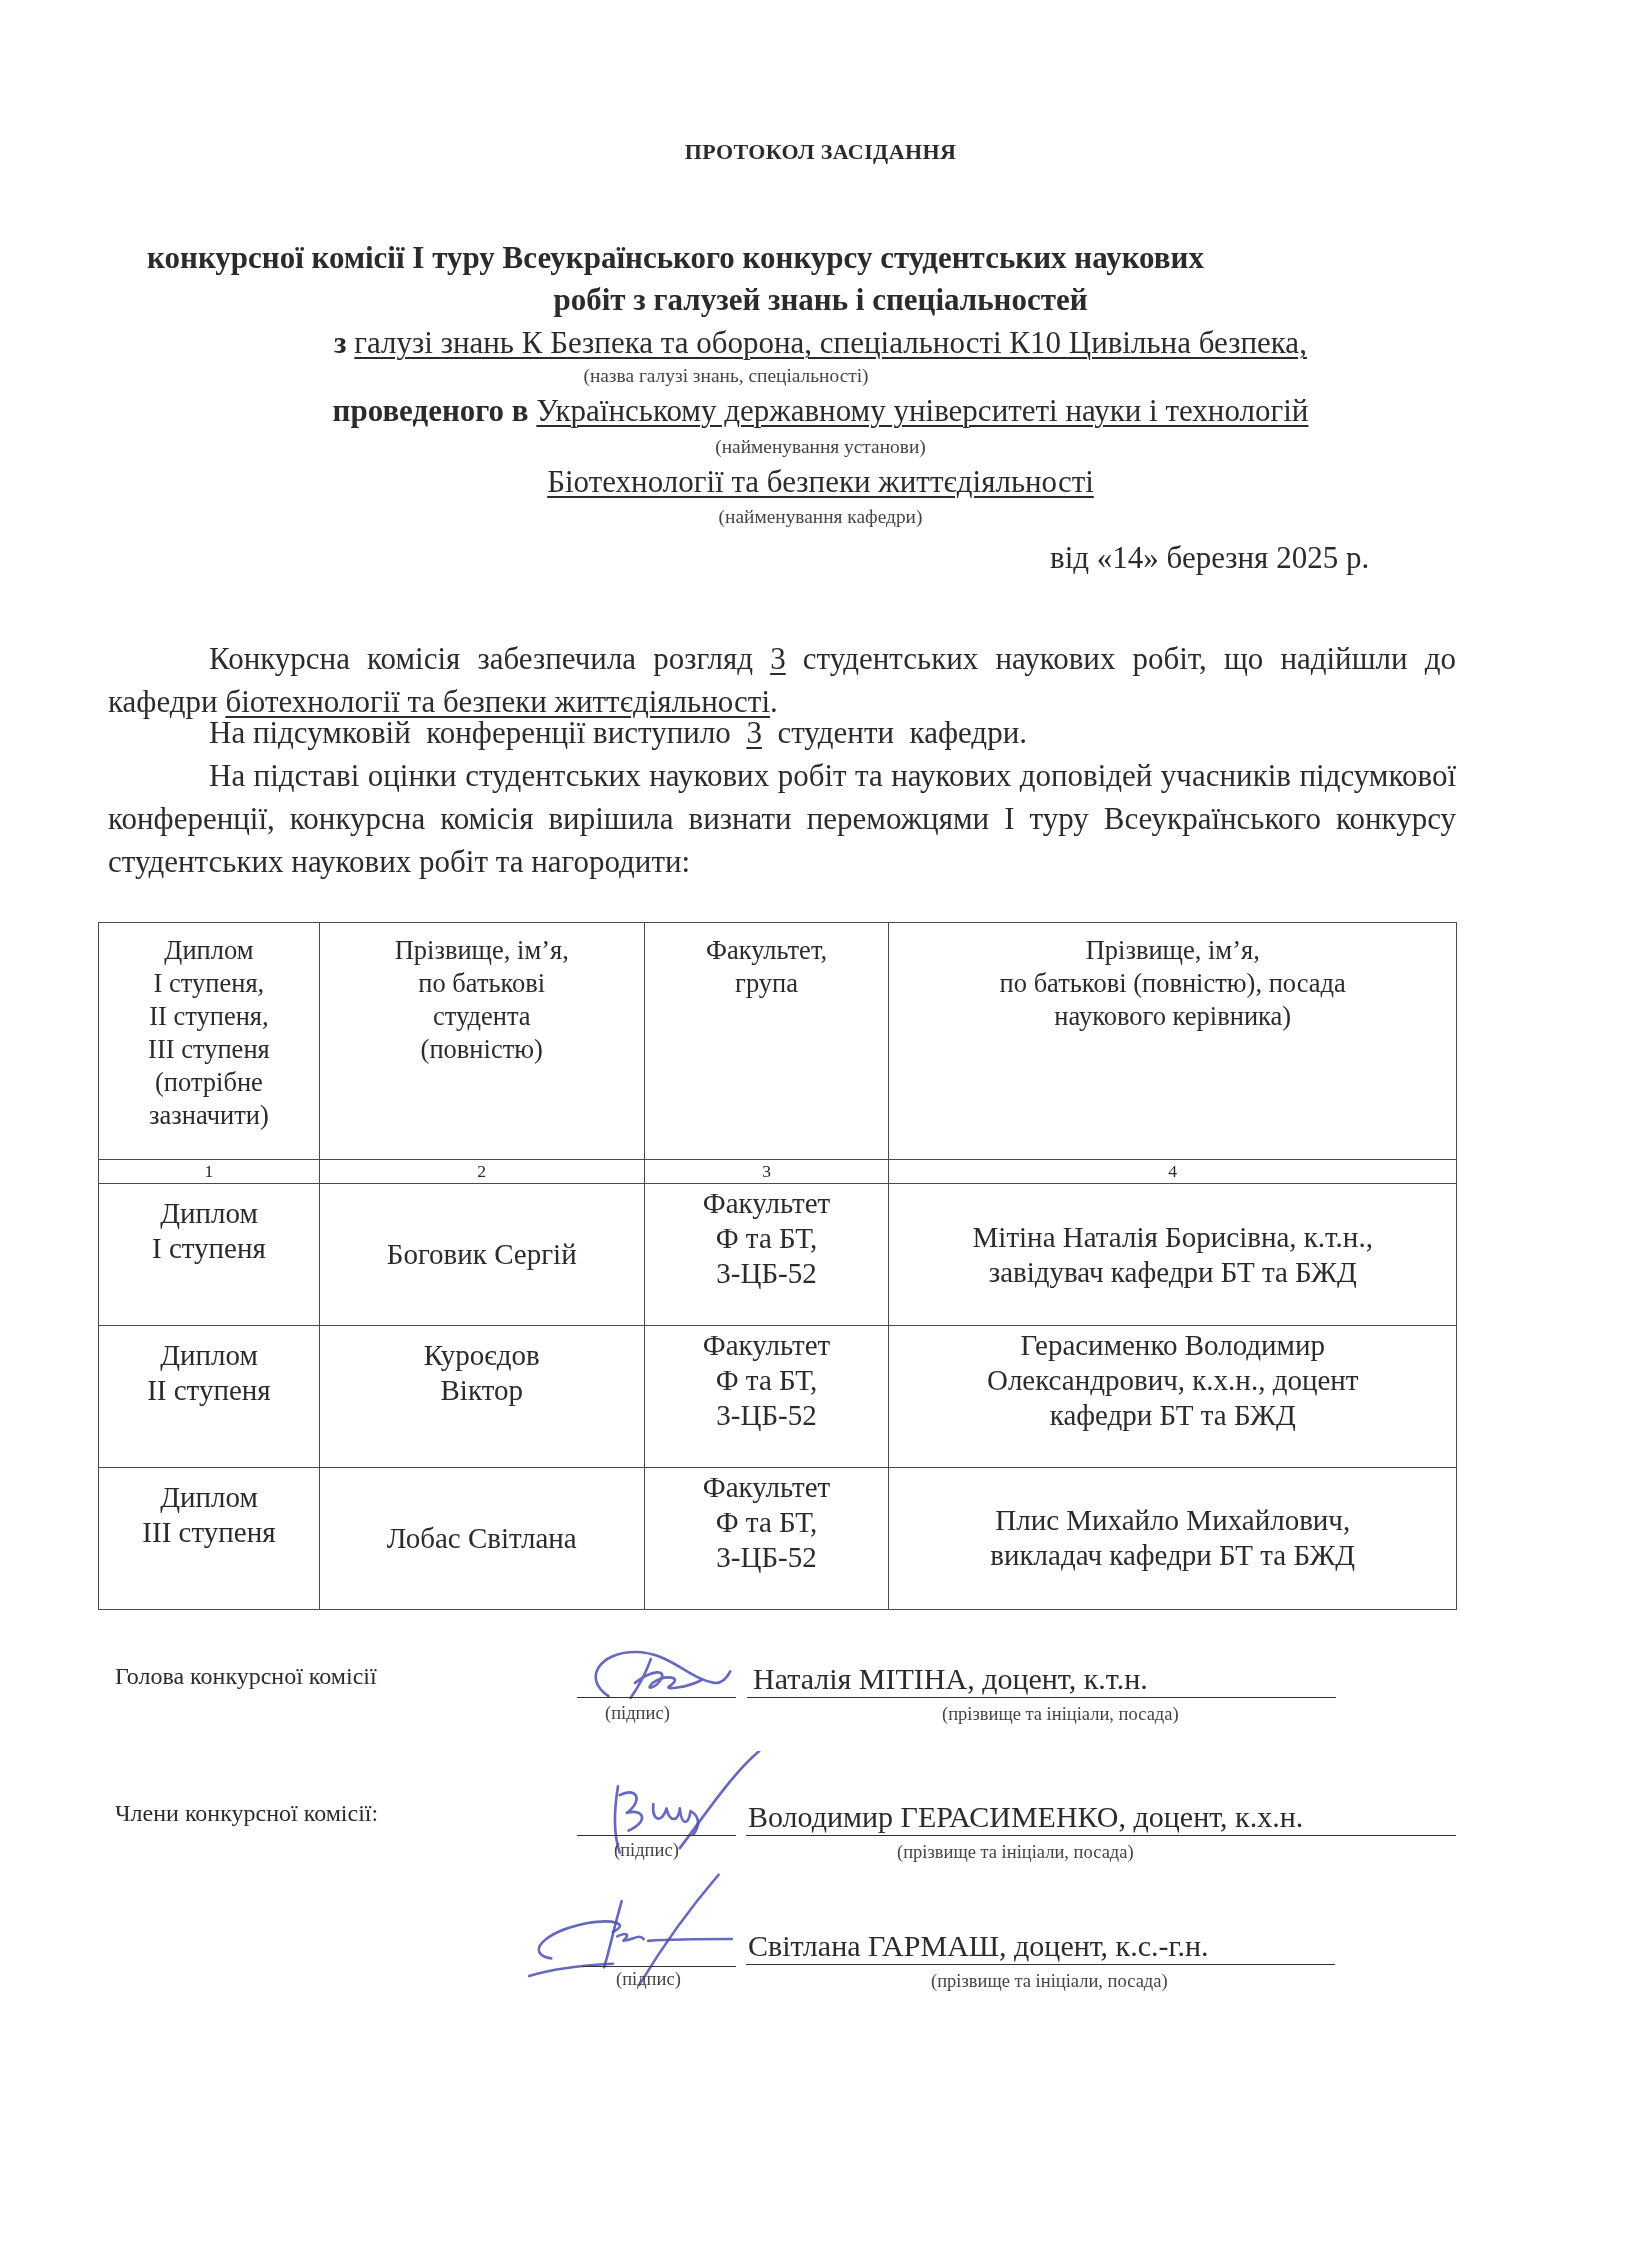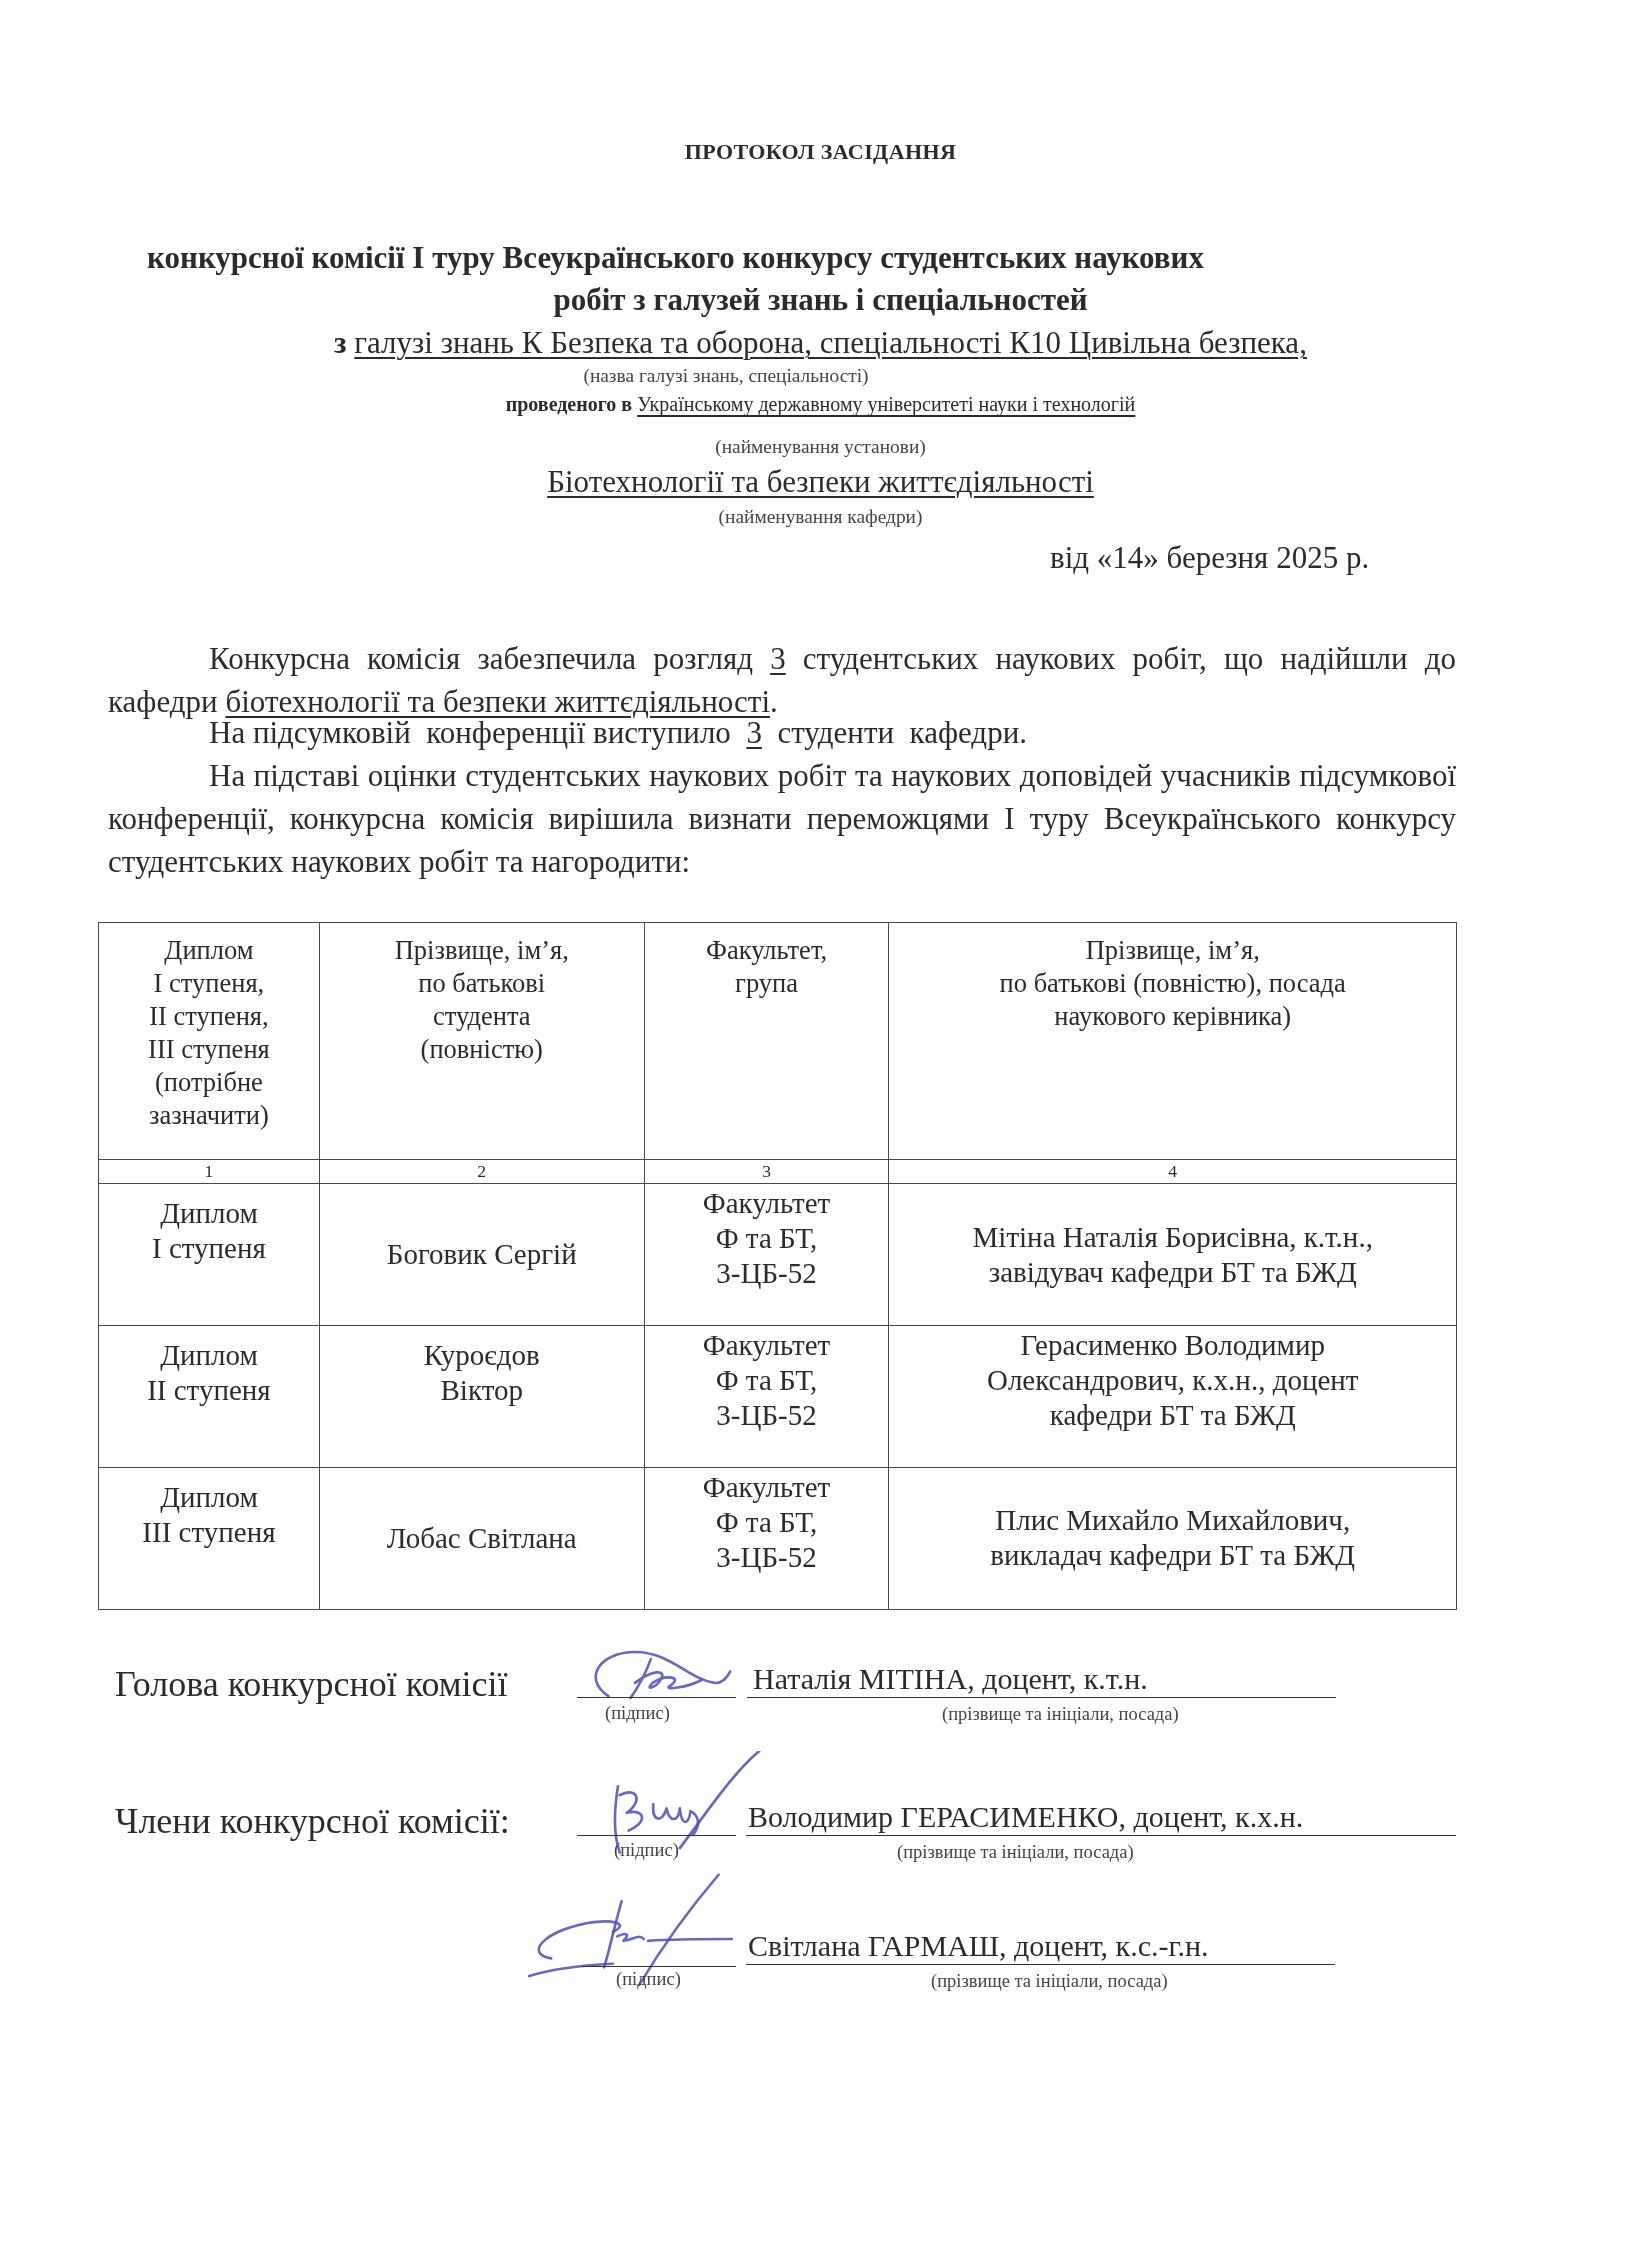--- a/index.html
+++ b/index.html
@@ -10,21 +10,21 @@
   .abs { position: absolute; }
   .center { text-align: center; }
   .ul { text-decoration: underline; text-underline-offset: 4.4px; text-decoration-thickness: 1.8px; }
 
   #title { left: 0; width: 1641px; top: 139px; font-size: 22px; font-weight: bold; letter-spacing: 0.4px; }
   #sub1 { left: 0; width: 1351px; top: 240px; font-size: 31px; font-weight: bold; }
   #sub2 { left: 0; width: 1641px; top: 282px; font-size: 31px; font-weight: bold; }
   #field-line { left: 0; width: 1641px; top: 325px; font-size: 31px; }
   .cap { font-size: 19.4px; color: #444; }
   #field-cap { left: 0; width: 1452px; top: 365px; }
-  #inst-line { left: 0; width: 1641px; top: 393px; font-size: 20px; }
+  #inst-line { left: 0; width: 1641px; top: 393px; font-size: 31px; }
   #inst-cap { left: 0; width: 1641px; top: 436px; }
   #dept-line { left: 0; width: 1641px; top: 464px; font-size: 31px; }
   #dept-cap { left: 0; width: 1641px; top: 506px; }
   #date { left: 1050px; top: 540px; font-size: 31px; }
 
   .para { position: absolute; left: 108px; width: 1348px; font-size: 31px; line-height: 43px; text-align: justify; }
   #p1 { top: 637px; text-indent: 101px; }
   #p2 { top: 711px; text-indent: 101px; }
   #p3 { top: 754px; text-indent: 101px; text-align-last: left; }
 
@@ -33,21 +33,21 @@
     font-size: 29px; line-height: 35px;
   }
   #awards td { border: 1.8px solid #4a4a4a; text-align: center; vertical-align: top; padding: 3.5px 5.3px; }
   #awards tr.hdr td { height: 222px; font-size: 26.5px; line-height: 33px; padding-top: 10.6px; }
   #awards tr.num td { height: 19.4px; font-size: 17.6px; line-height: 19.4px; padding: 1.8px; }
   #awards tr.row td { height: 125px; vertical-align: middle; }
   #awards tr.row td.c1 { vertical-align: top; padding-top: 12.4px; }
   #awards tr.row td.c3 { vertical-align: top; padding-top: 1.8px; }
   col.k1 { width: 221px; } col.k2 { width: 325px; } col.k3 { width: 245px; } col.k4 { width: 568px; }
 
-  .sig-label { position: absolute; font-size: 36px; text-align: center; }
+  .sig-label { position: absolute; font-size: 24px; text-align: center; }
   .sig-line { position: absolute; height: 0; border-bottom: 1.8px solid #333; }
   .sig-name { position: absolute; font-size: 30px; }
   .sig-cap { position: absolute; font-size: 18.5px; color: #444; }
   .sig-svg { position: absolute; }
   .sig-svg path { fill: none; stroke: #4b4fb0; stroke-width: 3; stroke-linecap: round; stroke-linejoin: round; opacity: 0.85; }
 </style>
 </head>
 <body>
 
 <div id="title" class="abs center">ПРОТОКОЛ ЗАСІДАННЯ</div>

